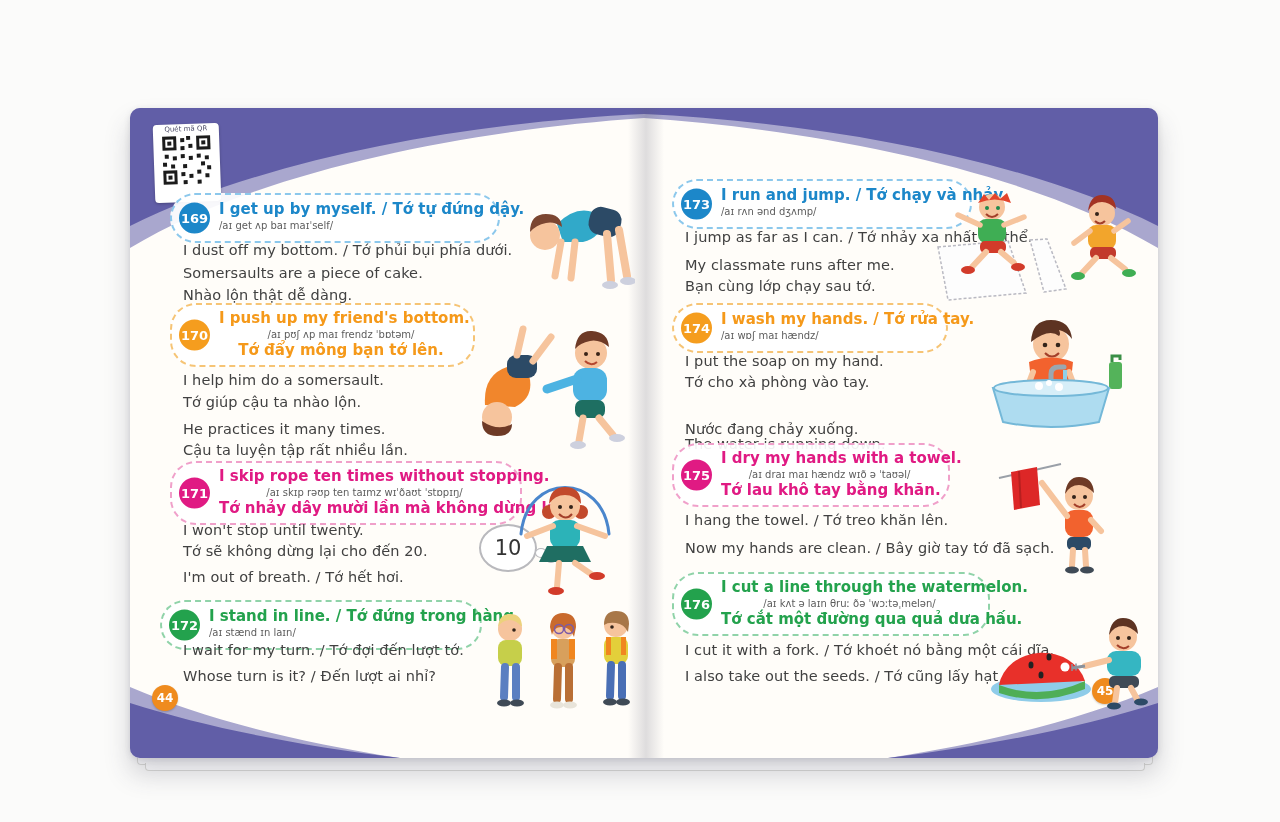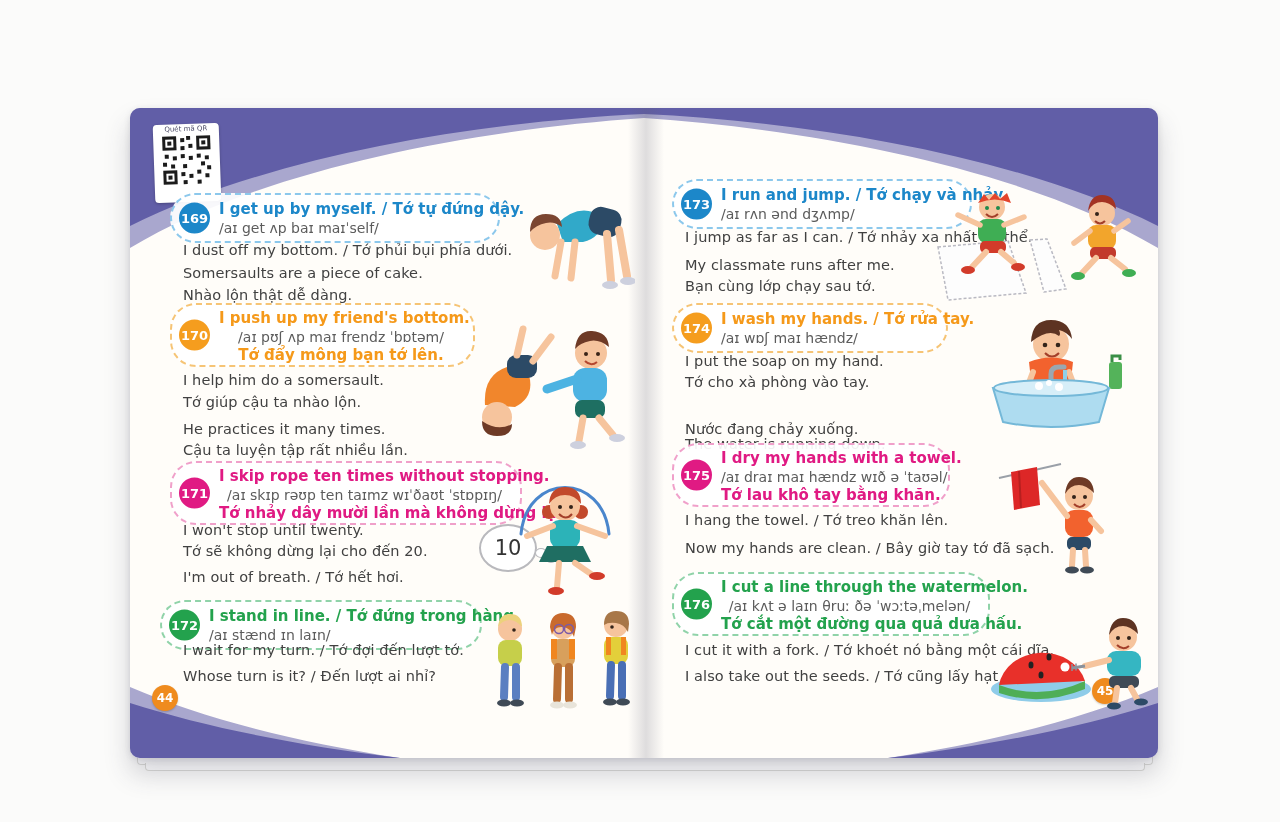--- a/index.html
+++ b/index.html
@@ -37,21 +37,21 @@
     position:absolute;border:2px dashed;border-radius:26px;background:rgba(255,255,255,.92);
     box-sizing:border-box;
   }
   .entry-head .num{
     position:absolute;left:7px;top:50%;transform:translateY(-50%);
     width:31px;height:31px;border-radius:50%;color:#fff;font-weight:bold;font-size:13px;
     display:flex;align-items:center;justify-content:center;
   }
   .head-text{margin-left:45px;padding:5px 10px 4px 2px;}
   .t-title{font-weight:bold;font-size:15px;line-height:1.3;white-space:nowrap;}
-  .t-phon{font-size:14px;color:#5c5c5c;line-height:1.25;white-space:nowrap;}
+  .t-phon{font-size:10px;color:#5c5c5c;line-height:1.25;white-space:nowrap;}
   .t-sub{font-weight:bold;font-size:15px;line-height:1.3;white-space:nowrap;}
   .three .head-text{text-align:center;padding-top:4px;}
   
   .blue  .num{background:#1c87c9;} .blue  {border-color:#8cc8ec;} .blue  .t-title,.blue  .t-sub{color:#1c87c9;}
   .orange .num{background:#f59d1e;} .orange{border-color:#f6c475;} .orange .t-title,.orange .t-sub{color:#f5991a;}
   .pink  .num{background:#e01a83;} .pink  {border-color:#f0a0ca;} .pink  .t-title,.pink  .t-sub{color:#e01a83;}
   .green .num{background:#23a24d;} .green {border-color:#90d3a9;} .green .t-title,.green .t-sub{color:#23a24d;}
   
   .bline{position:absolute;font-size:14.5px;color:#414141;white-space:nowrap;letter-spacing:.1px;}
   

